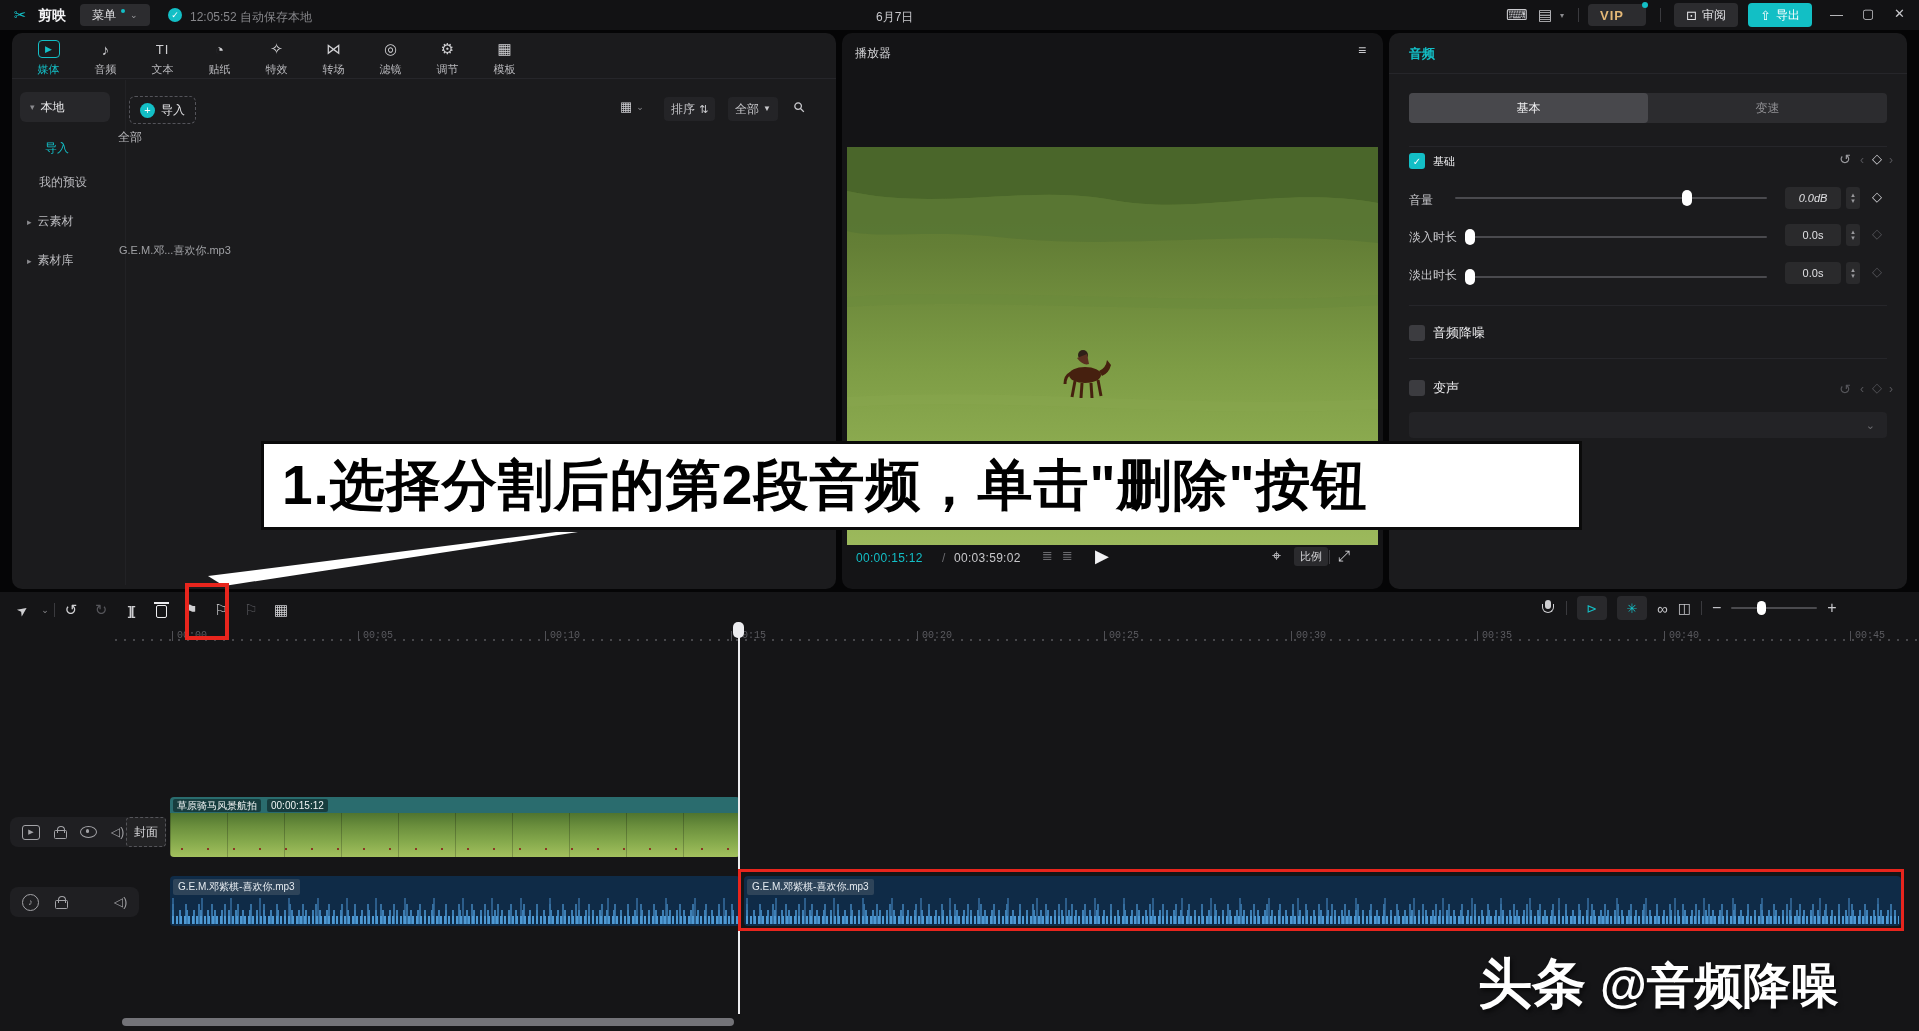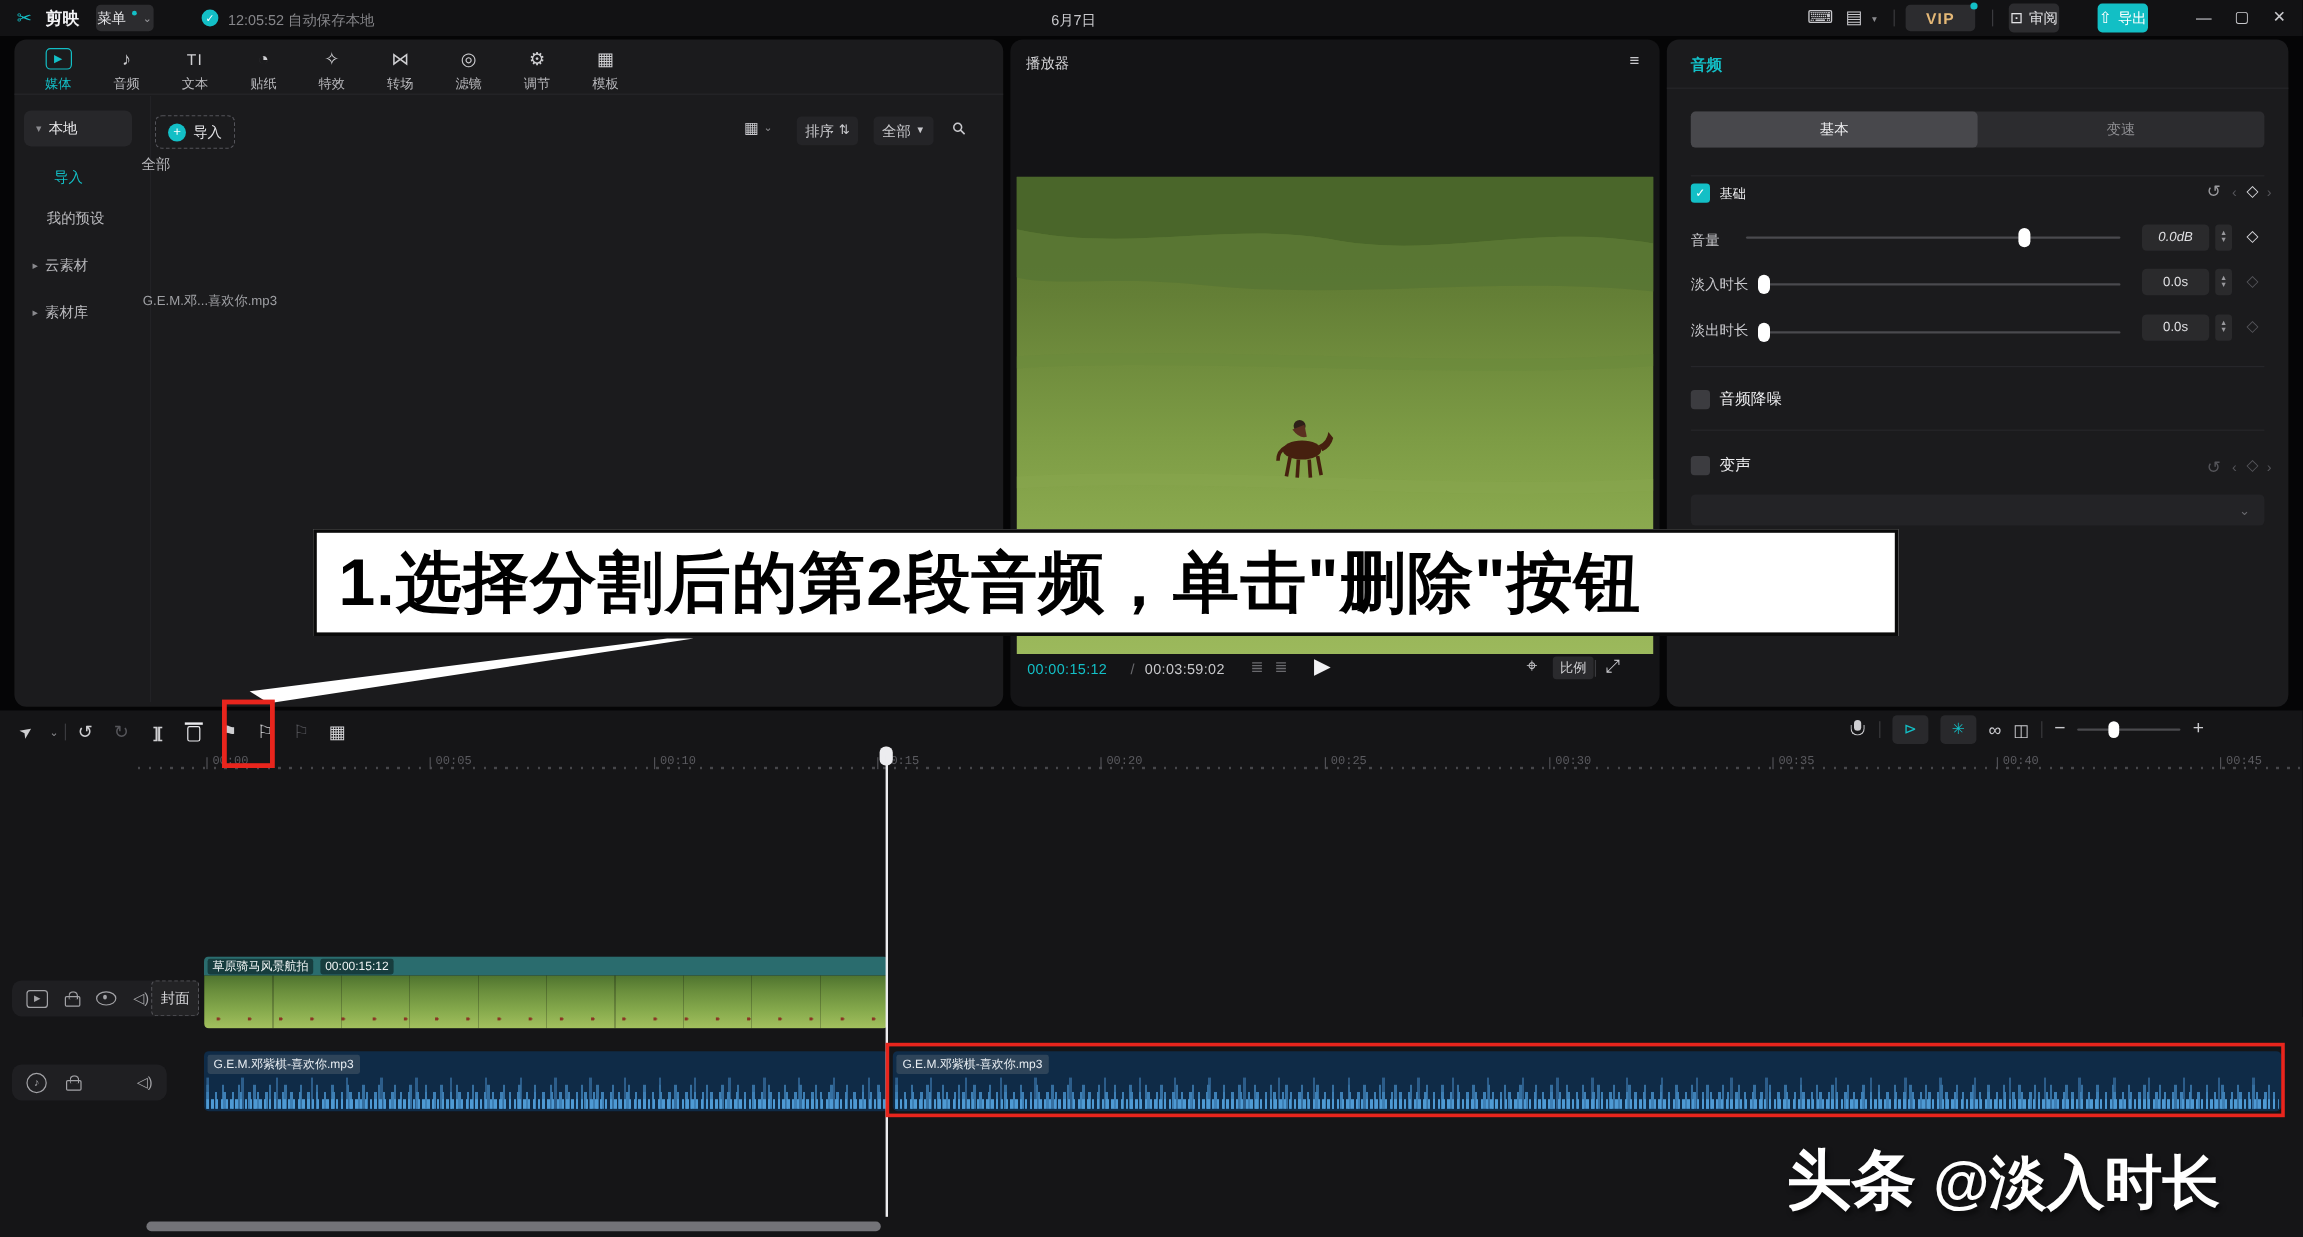--- a/index.html
+++ b/index.html
@@ -7,21 +7,21 @@
        font-family:"Liberation Sans","DejaVu Sans",sans-serif;color:#d8d8db;
        -webkit-font-smoothing:antialiased;}
   .abs{position:absolute;}
   .row{display:flex;align-items:center;}
   .ic{color:#c9c9cd;font-size:14px;line-height:1;}
   .dim{color:#55555a!important;}
   .teal{color:#13bfc6!important;}
 
   
   #titlebar{left:0;top:0;width:1919px;height:30px;background:#121214;}
-  .chip{background:#2c2c2f;border-radius:4px;height:22px;display:flex;align-items:center;justify-content:center;gap:5px;font-size:12px;color:#e3e3e6;padding:0 1px;box-sizing:border-box;}
+  .chip{background:#2c2c2f;border-radius:4px;height:22px;display:flex;align-items:center;justify-content:space-between;gap:5px;font-size:12px;color:#e3e3e6;padding:0 12px;box-sizing:border-box;}
   .vdiv{width:1px;height:14px;background:#3a3a3e;}
 
   
   #media-panel{left:12px;top:33px;width:824px;height:556px;background:#1b1b1d;border-radius:10px;}
   #player-panel{left:842px;top:33px;width:541px;height:556px;background:#141416;border-radius:10px;}
   #inspector-panel{left:1389px;top:33px;width:518px;height:556px;background:#1b1b1d;border-radius:10px;}
   #timeline{left:0;top:592px;width:1919px;height:439px;background:#151517;}
 
   
   .mtab{width:57px;display:flex;flex-direction:column;align-items:center;gap:4px;padding-top:7px;height:45px;box-sizing:border-box;cursor:pointer;}
@@ -436,16 +436,16 @@
 <svg class="abs" style="left:0;top:0;z-index:45;pointer-events:none;" width="1919" height="1031">
   <polygon points="556,532 578,532 224,586 208,576" fill="#ffffff"></polygon>
 </svg>
 <div class="abs redrect" style="left:185px;top:583px;width:44px;height:57px;z-index:46;"></div>
 <div class="abs redrect" style="left:738px;top:869px;width:1166px;height:62px;border-width:3px;z-index:46;"></div>
 
 <div class="abs" id="annotation-box" style="left:261px;top:441px;width:1321px;height:89px;z-index:50;">
   <span id="annotation-text">1.选择分割后的第2段音频，单击"删除"按钮</span>
 </div>
 
-<div class="abs" id="watermark" style="left:1478px;top:948px;z-index:50;margin-left:11px;">
+<div class="abs" id="watermark" style="left:1478px;top:948px;z-index:50;">
   <span style="font-size:54px;font-weight:900;">头条</span>
-  <span style="font-size:48px;font-weight:700;">@淡入时长</span>
+  <span style="font-size:48px;font-weight:700;">@音频降噪</span>
 </div>
 
 </body></html>

